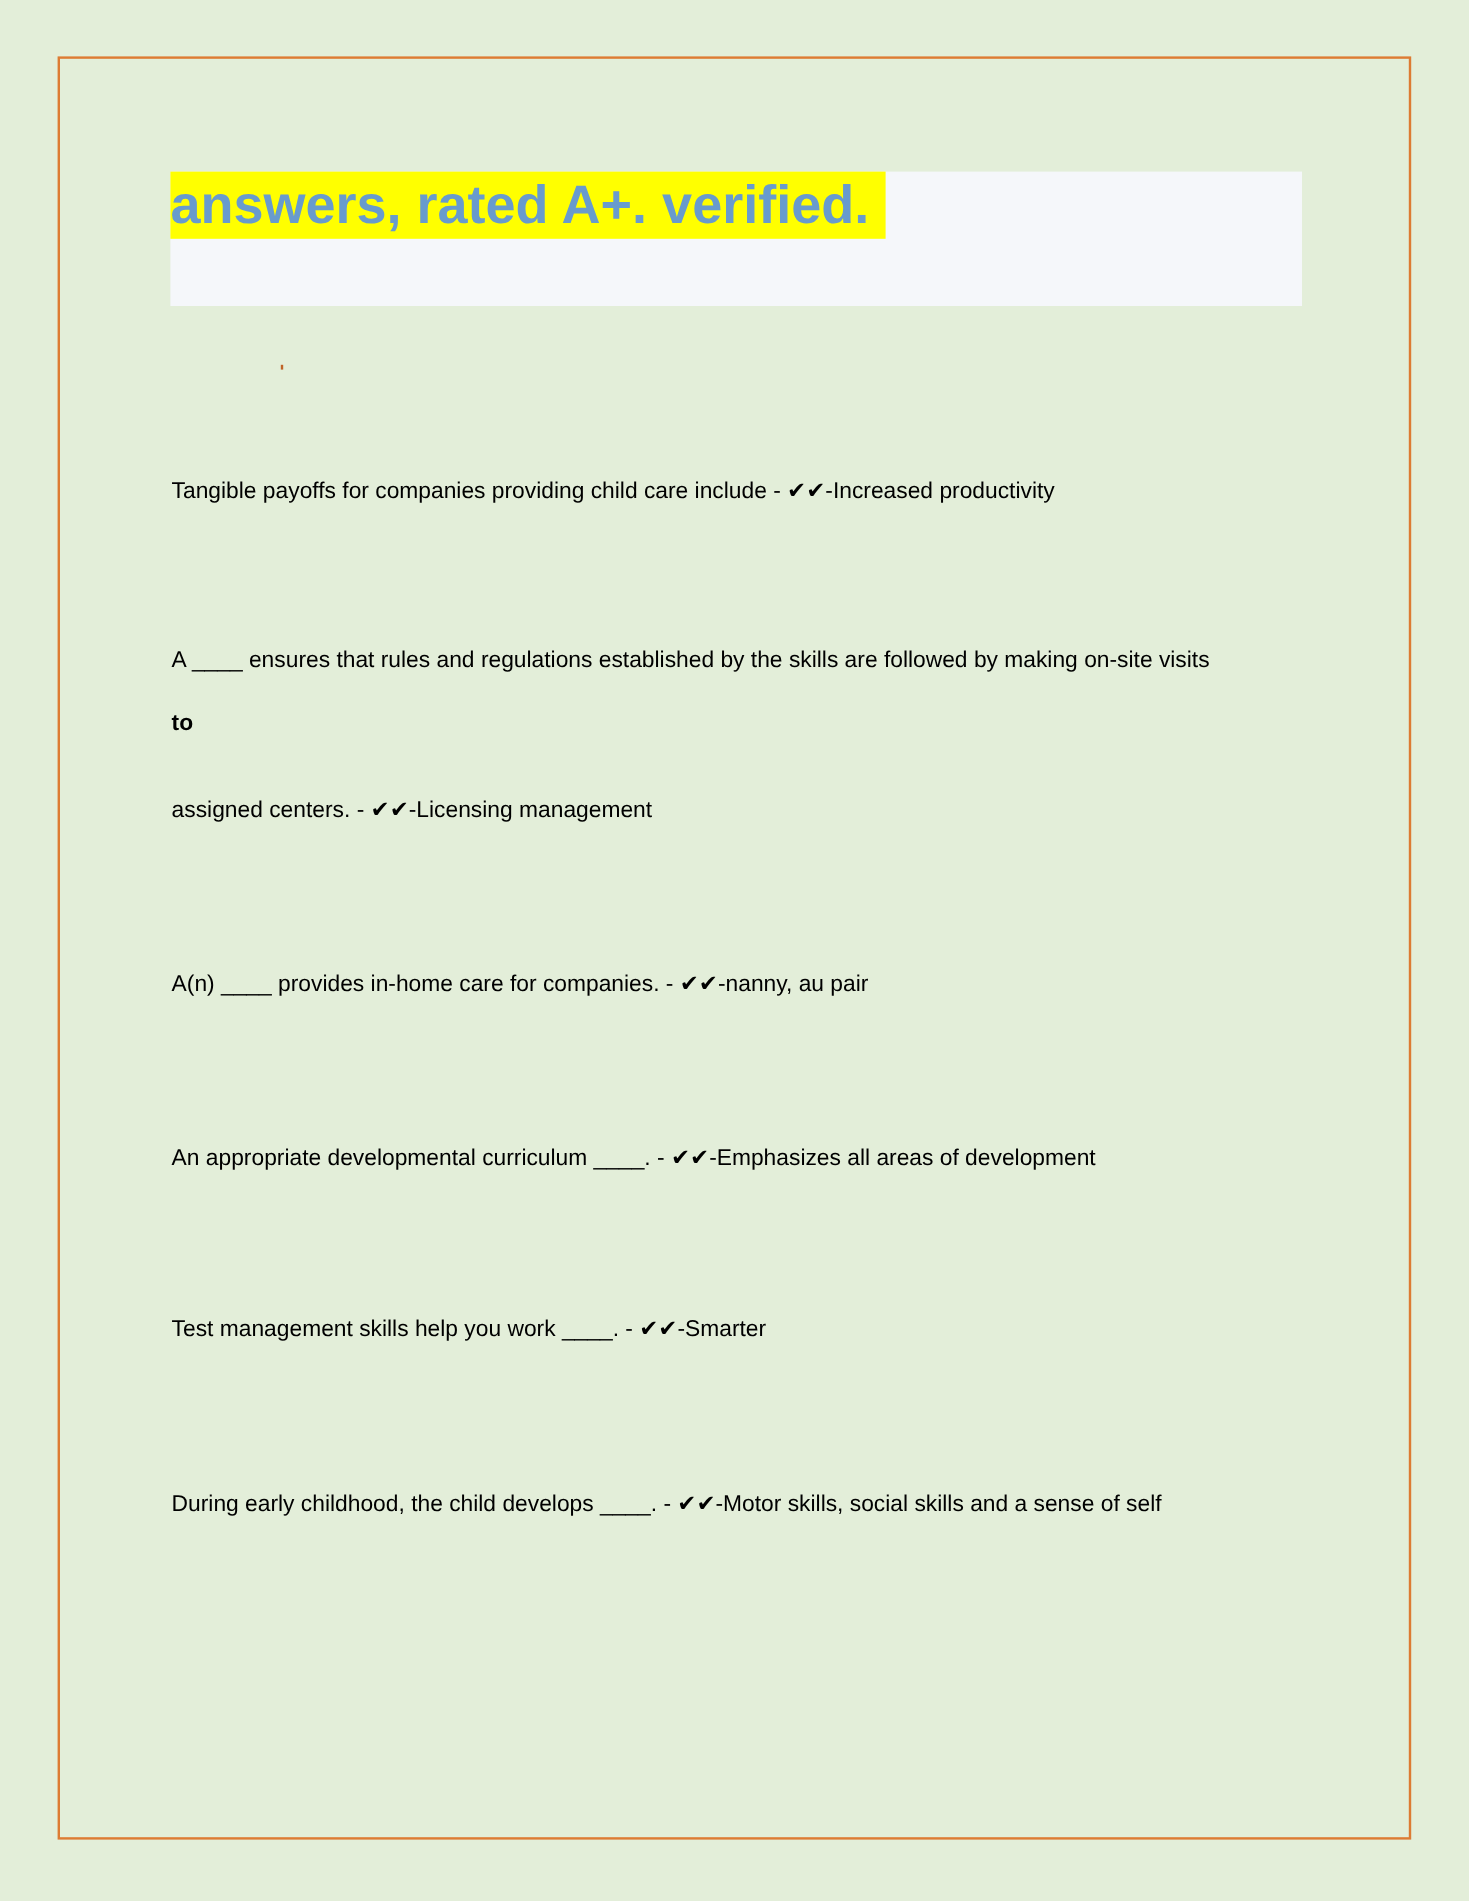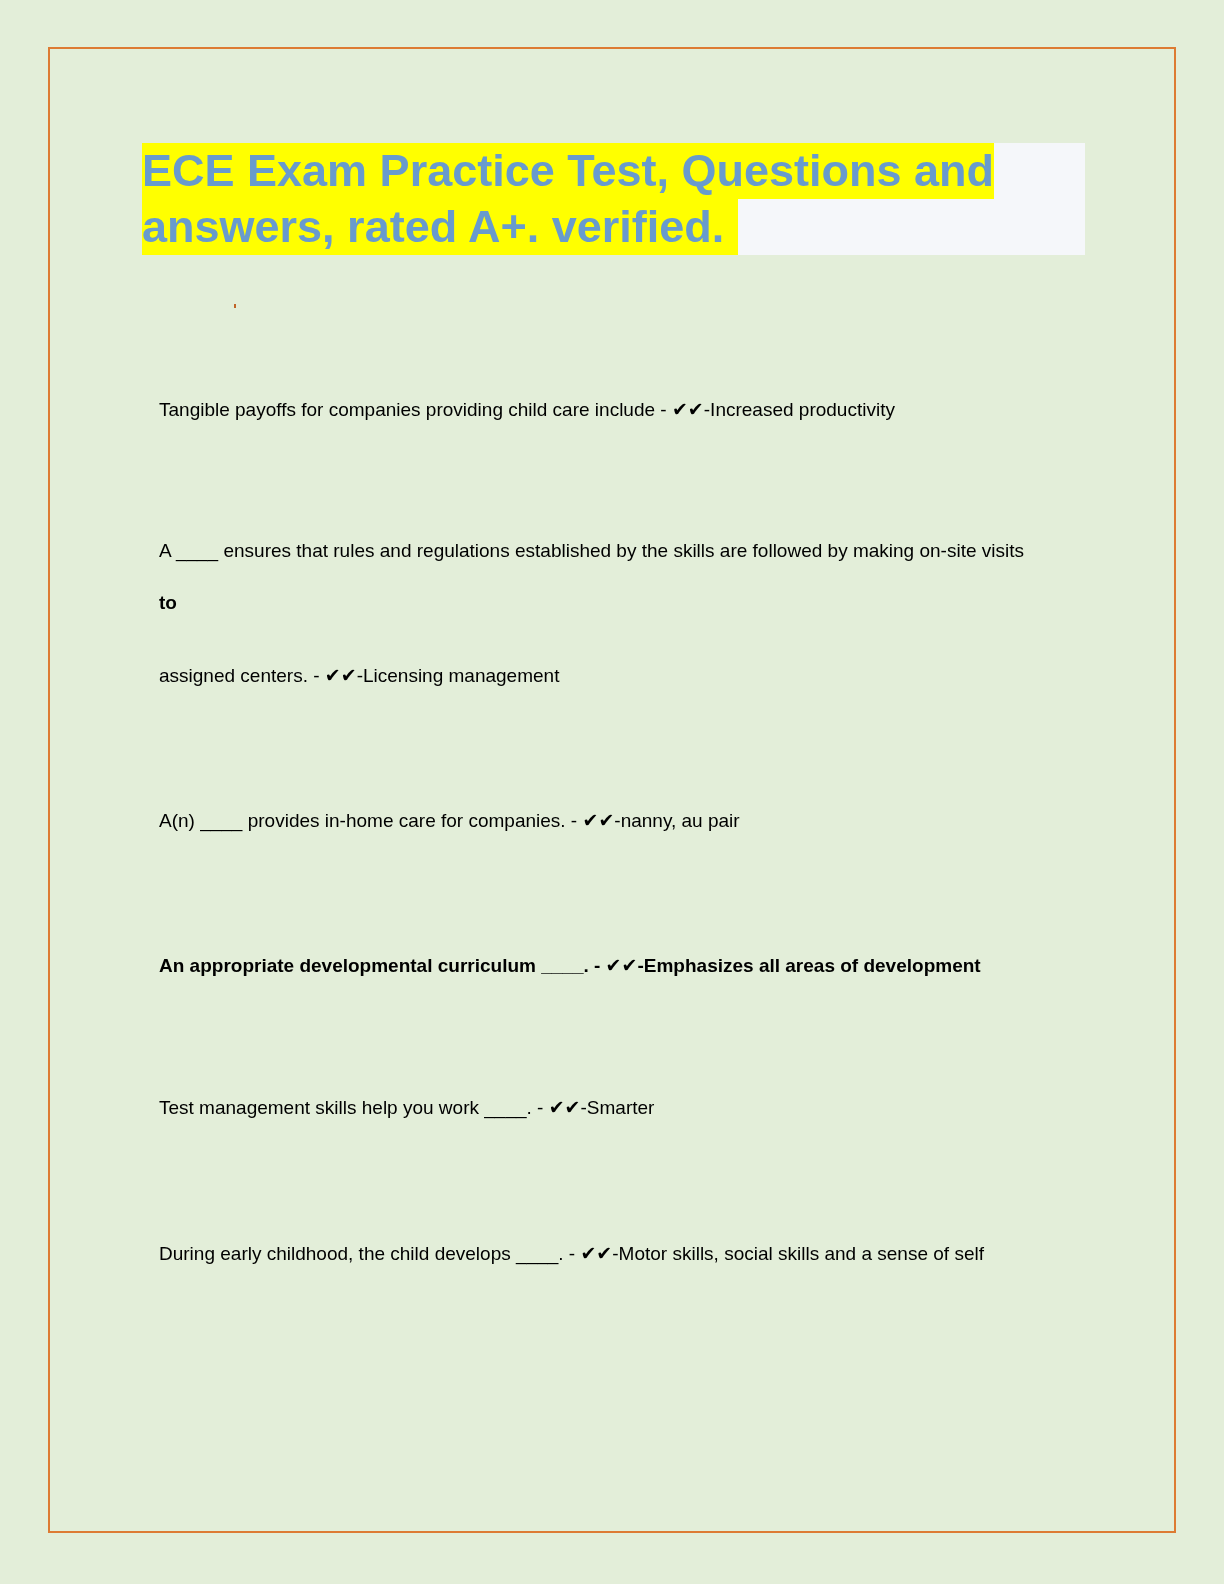--- a/index.html
+++ b/index.html
@@ -50,44 +50,41 @@
   .stray-dot {
     position: absolute;
     left: 234px;
     top: 304px;
     width: 2px;
     height: 4px;
     background: #c06428;
   }
   .qa-line {
     position: absolute;
-    left: 159px;
+    left: 143px;
     font-size: 19px;
     line-height: 22px;
     color: #000000;
     white-space: nowrap;
   }
   .y0 { top: 399px; }
   .y1 { top: 540px; }
   .y2 { top: 592px; font-weight: bold; }
   .y3 { top: 665px; }
   .y4 { top: 810px; }
-  .y5 { top: 955px; font-weight: bold; }
+  .y5 { top: 955px; }
   .y6 { top: 1097px; }
   .y7 { top: 1243px; }
 </style>
 </head>
 <body>
 
 <div class="page-frame"></div>
 
 <div class="title-block">
-  <div class="title-line">
-    <span class="hl">ECE Exam Practice Test, Questions and</span>
-  </div>
   <div class="title-line">
     <span class="hl pad-r">answers, rated A+. verified.</span>
   </div>
 </div>
 
 <div class="stray-dot"></div>
 
 <div class="qa-line y0">Tangible payoffs for companies providing child care include - ✔✔-Increased productivity</div>
 <div class="qa-line y1">A ____ ensures that rules and regulations established by the skills are followed by making on-site visits</div>
 <div class="qa-line y2">to</div>

